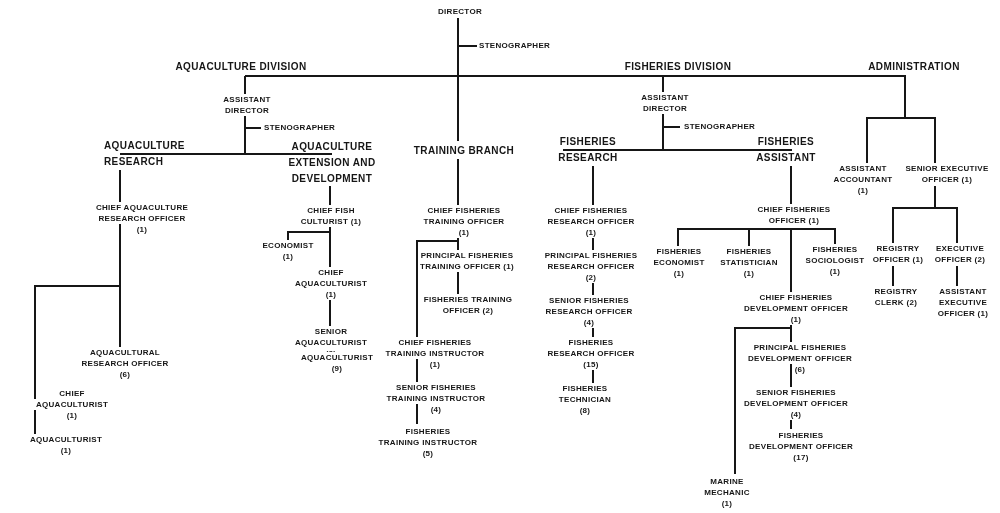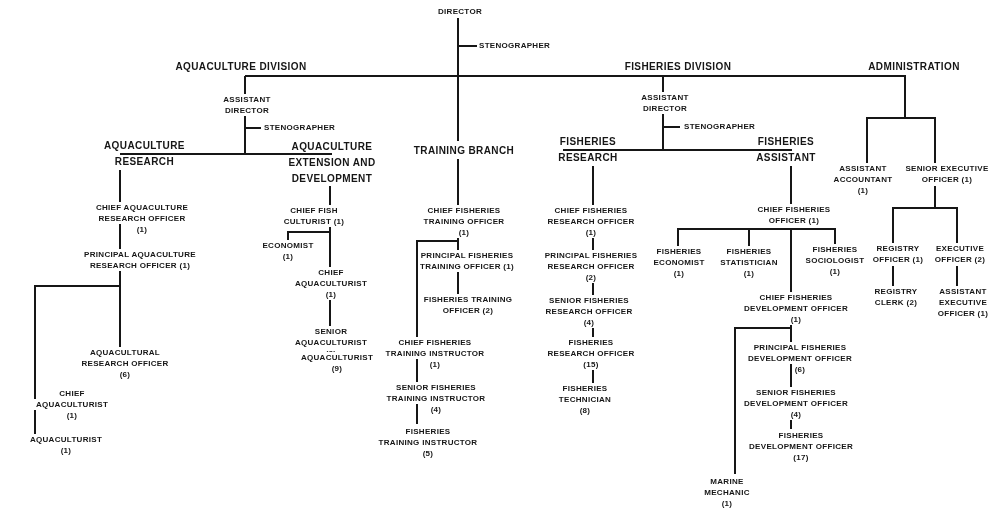--- a/index.html
+++ b/index.html
@@ -7,21 +7,21 @@
           font-family:"Liberation Sans",sans-serif;color:#161616;}
   .hl,.vl{position:absolute;background:#161616;z-index:1;}
   .hl{height:2px;}
   .vl{width:2px;}
   .nd{position:absolute;z-index:2;text-align:center;transform:translateX(-50%);
       font-weight:bold;font-size:8px;line-height:11px;letter-spacing:.3px;white-space:nowrap;}
   .nd .ln{background:#ffffff;padding:0 2px;display:inline-block;}
   .sec{position:absolute;z-index:2;text-align:center;transform:translateX(-50%);
        font-weight:bold;font-size:10px;line-height:16px;letter-spacing:.4px;white-space:nowrap;}
   .sec .ln{padding:0 2px;display:inline-block;}
-  .leftal{transform:none;text-align:center;}
+  .leftal{transform:none;text-align:left;}
 </style>
 </head>
 <body>
 
 <div class="canvas">
 
   <div class="hl" style="left:245px;top:75px;width:661px"></div>
   <div class="hl" style="left:458px;top:45px;width:19px"></div>
   <div class="hl" style="left:120px;top:153px;width:212px"></div>
   <div class="hl" style="left:245px;top:127px;width:16px"></div>
@@ -65,27 +65,26 @@
 
   <div class="sec" style="left:241px;top:59px"><span class="ln">AQUACULTURE DIVISION</span></div>
   <div class="sec" style="left:678px;top:59px"><span class="ln">FISHERIES DIVISION</span></div>
   <div class="sec" style="left:914px;top:59px"><span class="ln">ADMINISTRATION</span></div>
 
   <div class="nd" style="left:247px;top:94px"><span class="ln">ASSISTANT</span><br><span class="ln">DIRECTOR</span></div>
   <div class="nd leftal" style="left:262px;top:122px"><span class="ln">STENOGRAPHER</span></div>
 
   <div class="sec leftal" style="left:102px;top:138px"><span class="ln">AQUACULTURE</span><br><span class="ln">RESEARCH</span></div>
   <div class="nd" style="left:142px;top:202px"><span class="ln">CHIEF AQUACULTURE</span><br><span class="ln">RESEARCH OFFICER</span><br><span class="ln">(1)</span></div>
-  <div class="nd" style="left:140px;top:249px"><span class="ln">PRINCIPAL AQUACULTURE</span><br><span class="ln">RESEARCH OFFICER (1)</span></div>
   <div class="nd" style="left:125px;top:347px"><span class="ln">AQUACULTURAL</span><br><span class="ln">RESEARCH OFFICER</span><br><span class="ln">(6)</span></div>
   <div class="nd" style="left:72px;top:388px"><span class="ln">CHIEF</span><br><span class="ln">AQUACULTURIST</span><br><span class="ln">(1)</span></div>
   <div class="nd" style="left:66px;top:434px"><span class="ln">AQUACULTURIST</span><br><span class="ln">(1)</span></div>
 
   <div class="sec" style="left:332px;top:139px"><span class="ln">AQUACULTURE</span><br><span class="ln">EXTENSION AND</span><br><span class="ln">DEVELOPMENT</span></div>
-  <div class="nd" style="left:314px;top:205px"><span class="ln">CHIEF FISH</span><br><span class="ln">CULTURIST (1)</span></div>
+  <div class="nd" style="left:331px;top:205px"><span class="ln">CHIEF FISH</span><br><span class="ln">CULTURIST (1)</span></div>
   <div class="nd" style="left:288px;top:240px"><span class="ln">ECONOMIST</span><br><span class="ln">(1)</span></div>
   <div class="nd" style="left:331px;top:267px"><span class="ln">CHIEF</span><br><span class="ln">AQUACULTURIST</span><br><span class="ln">(1)</span></div>
   <div class="nd" style="left:331px;top:326px"><span class="ln">SENIOR</span><br><span class="ln">AQUACULTURIST</span><br><span class="ln">(3)</span></div>
   <div class="nd" style="left:337px;top:352px"><span class="ln">AQUACULTURIST</span><br><span class="ln">(9)</span></div>
 
   <div class="sec" style="left:464px;top:143px"><span class="ln">TRAINING BRANCH</span></div>
   <div class="nd" style="left:464px;top:205px"><span class="ln">CHIEF FISHERIES</span><br><span class="ln">TRAINING OFFICER</span><br><span class="ln">(1)</span></div>
   <div class="nd" style="left:467px;top:250px"><span class="ln">PRINCIPAL FISHERIES</span><br><span class="ln">TRAINING OFFICER (1)</span></div>
   <div class="nd" style="left:468px;top:294px"><span class="ln">FISHERIES TRAINING</span><br><span class="ln">OFFICER (2)</span></div>
   <div class="nd" style="left:435px;top:337px"><span class="ln">CHIEF FISHERIES</span><br><span class="ln">TRAINING INSTRUCTOR</span><br><span class="ln">(1)</span></div>

